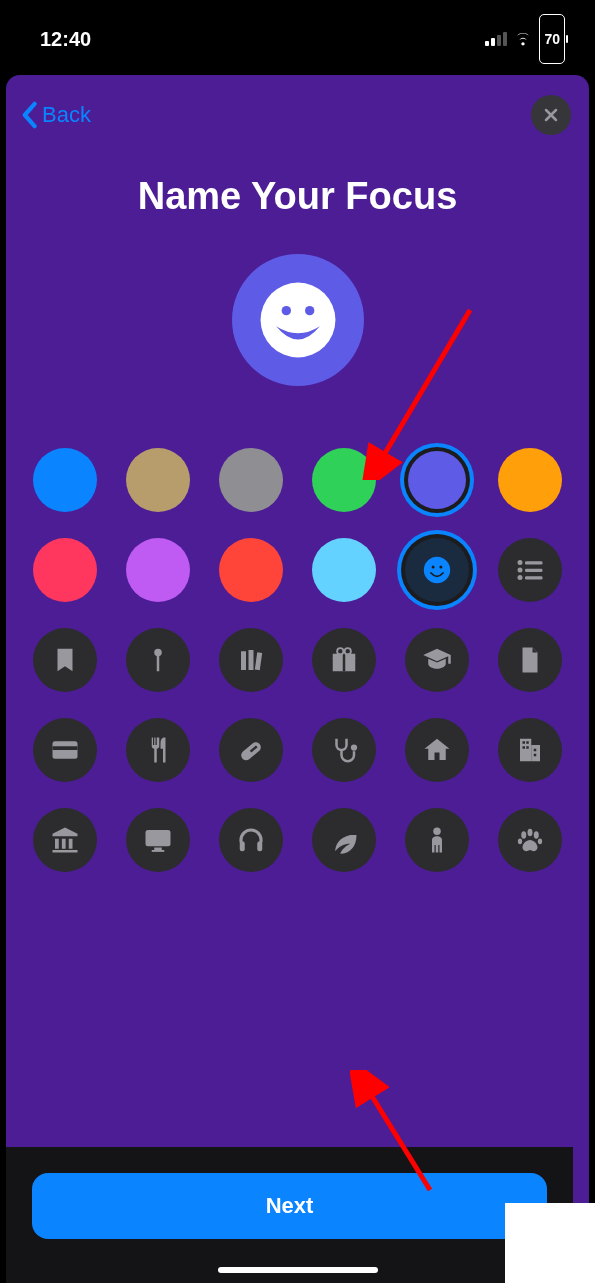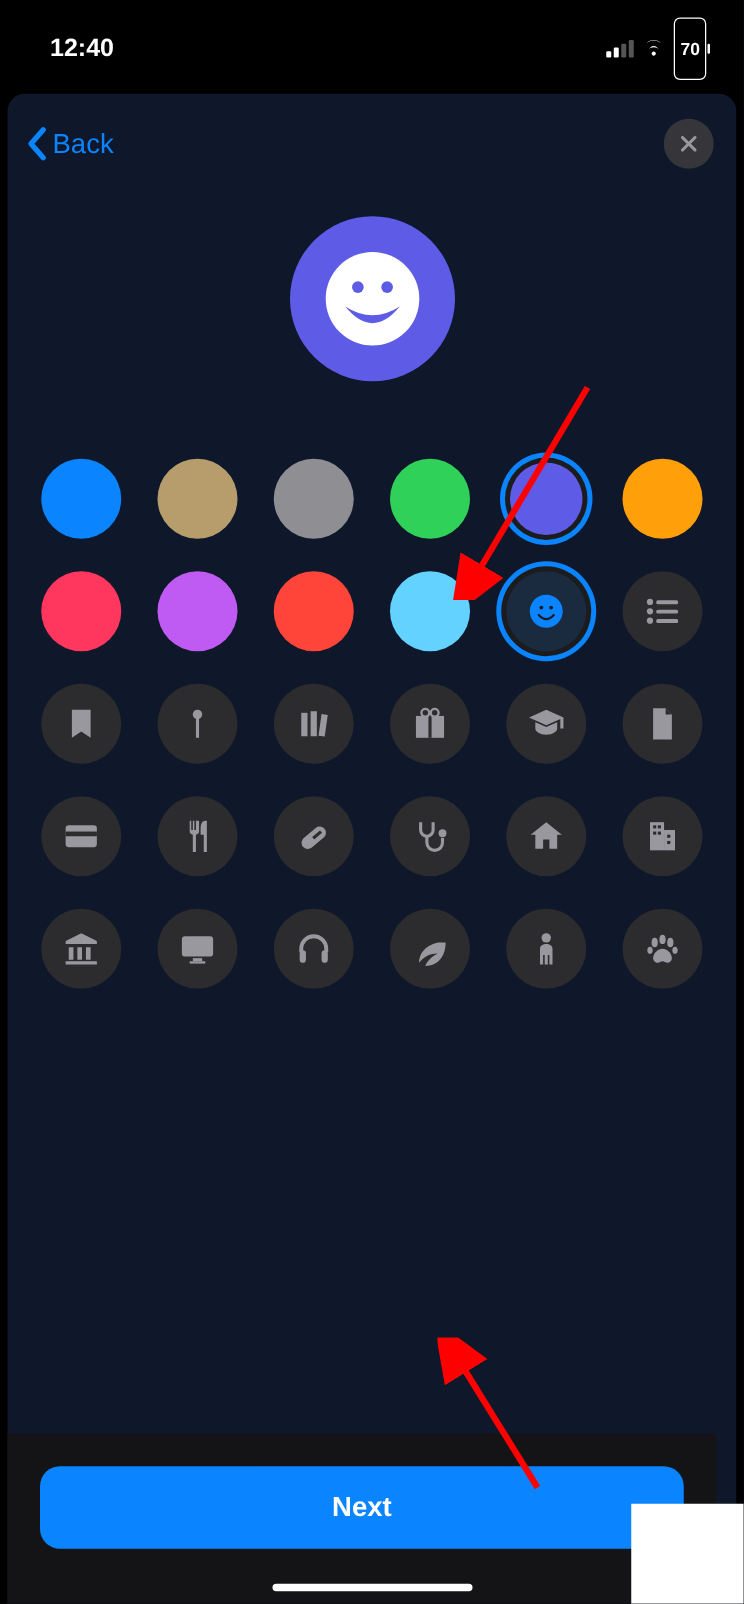--- a/index.html
+++ b/index.html
@@ -28,21 +28,21 @@
   .battery {
     display: inline-flex; align-items: center;
     border: 1.5px solid #fff; border-radius: 5px;
     padding: 16px 4px; font-size: 14px; font-weight: 600;
     position: relative;
   }
   .battery::after { content:""; position:absolute; right:-4px; top:50%; transform:translateY(-50%); width:2px; height:8px; background:#fff; border-radius:1px;}
   .sheet {
     position: absolute;
     top: 75px; left: 6px; right: 6px; bottom: 0;
-    background: #0f172a;
+    background: #4c1d95;
     border-radius: 14px 14px 0 0;
     display: flex;
     flex-direction: column;
   }
   .nav {
     display: flex; align-items: center; justify-content: space-between;
     padding: 20px 18px 10px 14px;
   }
   .back {
     display: flex; align-items: center; color: #0a84ff; font-size: 22px;
@@ -161,20 +161,21 @@
         </svg>
       <span>Back</span>
     </div>
     <div class="close">
       <svg width="16" height="16" viewBox="0 0 16 16">
           <path stroke="#98989e" stroke-width="2.5" stroke-linecap="round" d="M3 3l10 10M13 3L3 13"></path>
         </svg>
     </div>
   </div>
 
+  <h1 class="title">Name Your Focus</h1>
 
   <div class="preview-wrap">
     <div class="preview" id="preview-circle" style="background: rgb(94, 92, 230);">
       <svg viewBox="0 0 100 100">
         <circle cx="50" cy="50" r="48" fill="#fff"></circle>
         <circle cx="35" cy="38" r="6" fill="#5e5ce6"></circle>
         <circle cx="65" cy="38" r="6" fill="#5e5ce6"></circle>
         <path d="M22 58 Q50 92 78 58 Q50 76 22 58 Z" fill="#5e5ce6"></path>
       </svg>
     </div>

